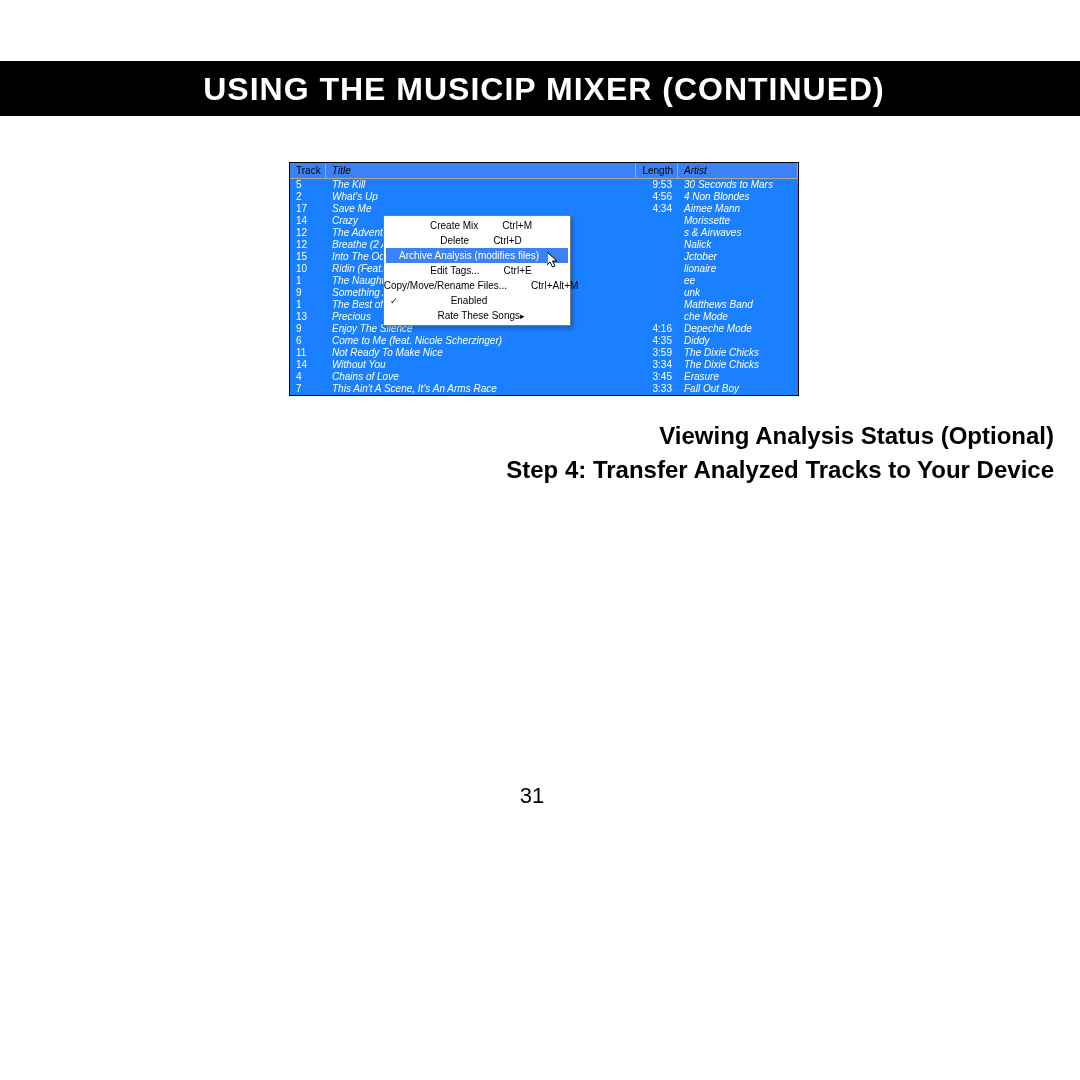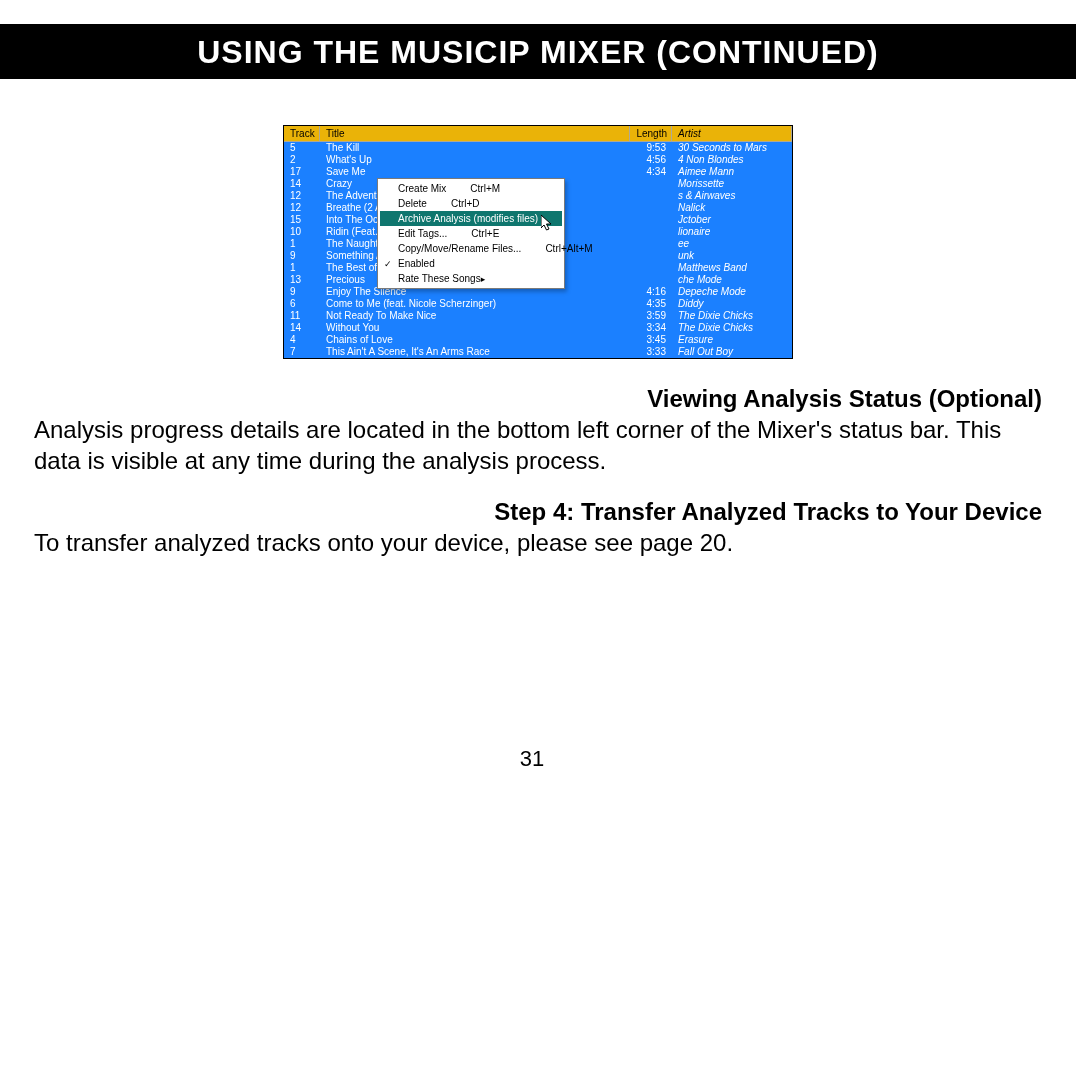--- a/index.html
+++ b/index.html
@@ -9,54 +9,55 @@
     height: 1080px;
     background: #fff;
     font-family: Arial, Helvetica, sans-serif;
     color: #000;
   }
   .page {
     width: 1080px;
     height: 796px;
     position: relative;
     box-sizing: border-box;
-    padding: 24px 38px 0 34px;
+    padding: 24px 26px 0 34px;
+    margin-top: 37px;
   }
   .banner {
     background: #000;
     color: #fff;
     text-align: center;
     font-weight: bold;
     letter-spacing: 1px;
     font-size: 32px;
     padding: 10px 0 8px 0;
     margin: 0 -34px 0 -34px;
   }
   .shot-wrap {
     width: 510px;
     margin: 46px auto 26px auto;
     border: 1px solid #000;
     box-sizing: border-box;
     font-family: Tahoma, Arial, sans-serif;
   }
   .shot-header {
-    background: #eab308;
+    background: #3b82f6;
     display: flex;
     font-size: 10px;
     color: #000;
     border-bottom: 1px solid #aca899;
   }
   .shot-header .hcell {
     padding: 2px 4px 2px 6px;
     border-right: 1px solid #aca899;
     box-sizing: border-box;
     white-space: nowrap;
   }
   .col-track  { flex: 0 0 36px; }
-  .col-title  { flex: 1 1 auto; }
+  .col-title  { flex: 1 1 auto; font-style: italic; }
   .col-length { flex: 0 0 40px; text-align: left; }
   .col-artist { flex: 0 0 120px; font-style: italic; }
   .shot-body {
     background: #1b80ff;
     position: relative;
   }
   .song-row {
     display: flex;
     color: #fff;
     font-size: 10px;
@@ -80,28 +81,28 @@
     border: 1px solid #7a7a7a;
     box-shadow: 2px 3px 4px rgba(0,0,0,.25);
     padding: 2px 2px;
     font-size: 10px;
     color: #000;
     width: 182px;
     z-index: 5;
   }
   .mi {
     display: flex;
-    justify-content: flex-start;
+    justify-content: center;
     align-items: center;
     padding: 2px 10px 2px 18px;
     white-space: nowrap;
     position: relative;
   }
   .mi.hl {
-    background: #0f766e;
+    background: #3b82f6;
     color: #fff;
   }
   .mi .sc { margin-left: 24px; }
   .mi .chk {
     position: absolute;
     left: 4px;
     font-size: 9px;
   }
   .mi .arr { font-size: 9px; }
 
@@ -289,19 +290,17 @@
           <span class="arr">▸</span>
         </div>
       </div>
       <svg class="cursor" viewBox="0 0 12 18">
         <polygon points="0,0 0,13 3,10 5.5,15 8,14 5.5,9 10,9" fill="#fff" stroke="#000" stroke-width="1"></polygon>
       </svg>
     </div>
   </div>
 
   <div class="section-heading">Viewing Analysis Status (Optional)</div>
-  <p class="body-text">Analysis progress details are located in the bottom left corner of the Mixer's status bar. This data is visible at any time during the analysis process.</p>
 
   <div class="section-heading">Step 4: Transfer Analyzed Tracks to Your Device</div>
-  <p class="body-text">To transfer analyzed tracks onto your device, please see page 20.</p>
 
   <div class="page-num">31</div>
 </div>
 
 </body></html>

